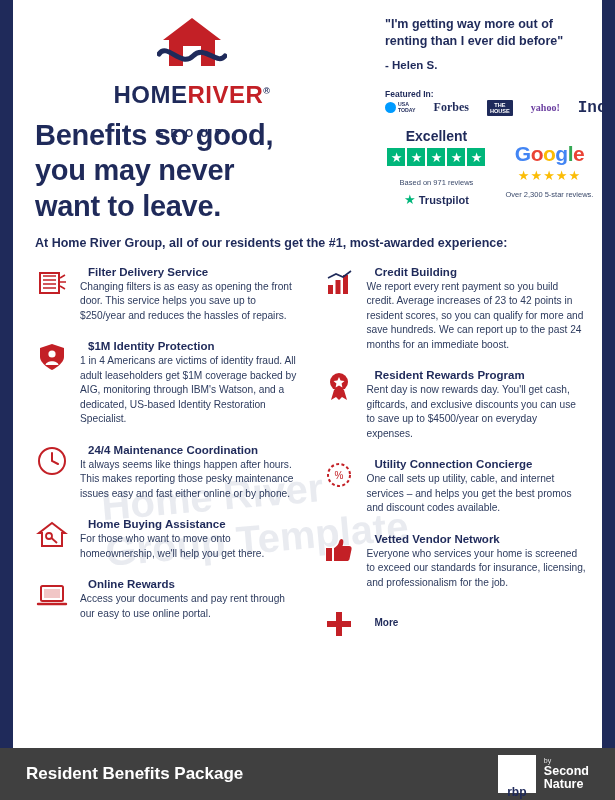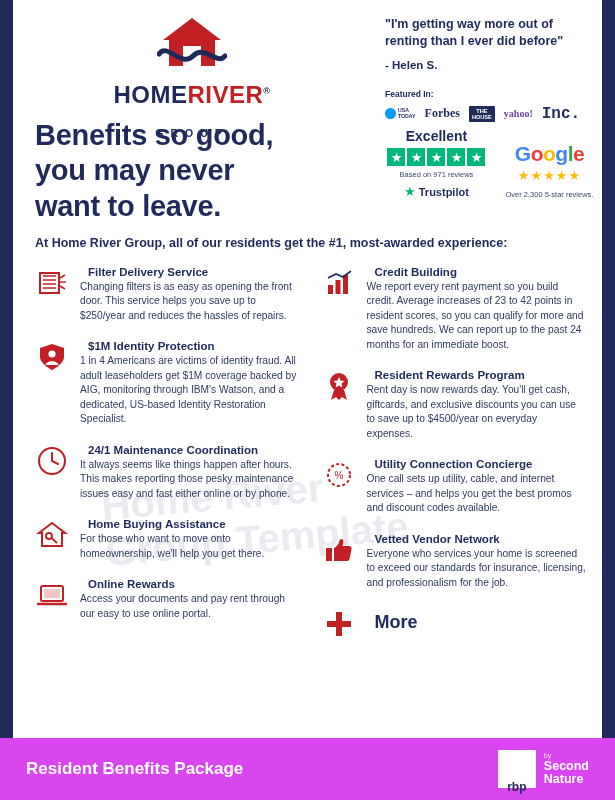--- a/index.html
+++ b/index.html
@@ -66,21 +66,21 @@
   .quote {
     font-size: 12.5px; line-height: 1.35; color: #1f2a5a; font-weight: bold;
   }
   .quote-author {
     margin-top: 9px; font-size: 11.5px; color: #1f2a5a; font-weight: bold;
   }
   .featured-label {
     margin-top: 18px; font-size: 8.5px; color: #1f2a5a; font-weight: bold;
   }
   .press-row {
-    margin-top: 6px; display: flex; align-items: center; gap: 9px;
+    display: flex; align-items: center; gap: 18px;
   }
   .press {
     font-size: 9px; font-weight: bold; color: #1f2a5a; white-space: nowrap;
   }
   .usatoday { display: flex; align-items: center; gap: 2px; }
   .usatoday .dot {
     width: 11px; height: 11px; border-radius: 50%; background: #009bff;
     display: inline-block;
   }
   .usatoday .txt { font-size: 5.2px; line-height: 1.05; text-align: left; color: #1f2a5a; }
@@ -100,21 +100,21 @@
   .trustpilot { width: 104px; }
   .excellent {
     font-size: 14px; font-weight: bold; color: #1f2a5a; text-align: center;
   }
   .tp-stars { margin-top: 4px; display: flex; gap: 2px; justify-content: center; }
   .tp-star {
     width: 18px; height: 18px; background: #00b67a;
     display: flex; align-items: center; justify-content: center;
   }
   .tp-star span { color: #fff; font-size: 13px; line-height: 1; }
-  .tp-based { margin-top: 4px; font-size: 7.5px; color: #3b4a6b; text-align: center; }
+  .tp-based { margin-top: 12px; font-size: 7.5px; color: #3b4a6b; text-align: center; }
   .tp-logo {
     margin-top: 6px; display: flex; align-items: center; gap: 3px; justify-content: center;
   }
   .tp-logo .glyph { color: #00b67a; font-size: 13px; line-height: 1; }
   .tp-logo .name { font-size: 11px; font-weight: bold; color: #1f2a5a; }
 
   .google { width: 96px; padding-top: 14px; text-align: center; }
   .g-word { font-size: 21px; font-weight: bold; letter-spacing: -0.5px; }
   .g-word .b { color: #4285f4; } .g-word .r { color: #ea4335; }
   .g-word .y { color: #fbbc05; } .g-word .g { color: #34a853; }
@@ -142,35 +142,35 @@
     padding-top: 1px;
   }
   .benefit .body { flex: 1; }
   .benefit .title {
     font-size: 11.5px; font-weight: bold; color: #1f2a5a; margin-bottom: 2px; padding-left: 8px;
   }
   .benefit .desc {
     font-size: 10.2px; line-height: 1.42; color: #2d3b5e;
   }
   .benefit.more { align-items: center; }
-  .benefit.more .title { margin-bottom: 4px; font-size: 18px; }
+  .benefit.more .title { margin-bottom: 4px; font-size: 10px; }
 
   
   .watermark {
     position: absolute; left: 90px; top: 470px;
     font-size: 40px; color: rgba(120,130,160,0.16);
     font-weight: bold; line-height: 1.15;
     transform: rotate(-5deg);
     pointer-events: none;
   }
 
   
   .footer {
-    position: absolute; left: 0; right: 0; bottom: 0; height: 62px;
-    background: #d946ef;
+    position: absolute; left: 0; right: 0; bottom: 0; height: 52px;
+    background: #404040;
     display: flex; align-items: center; justify-content: space-between;
     padding: 0 26px;
   }
   .footer-title {
     color: #ffffff; font-size: 17px; font-weight: bold;
   }
   .footer-right { display: flex; align-items: center; gap: 8px; }
   .rbp-badge {
     width: 38px; height: 38px; background: #ffffff;
     display: flex; align-items: center; justify-content: center;
@@ -305,21 +305,21 @@
         </div>
 
         <div class="benefit">
           <div class="ico">
             <svg width="32" height="32" viewBox="0 0 32 32">
               <circle cx="16" cy="16" r="13" fill="none" stroke="#c32026" stroke-width="2"></circle>
               <path d="M16 8 V16 L22 19" stroke="#c32026" stroke-width="2" fill="none" stroke-linecap="round"></path>
             </svg>
           </div>
           <div class="body">
-            <div class="title">24/1 Maintenance Coordination</div>
+            <div class="title">24/4 Maintenance Coordination</div>
             <div class="desc">It always seems like things happen after hours. This makes reporting those pesky maintenance issues easy and fast either online or by phone.</div>
           </div>
         </div>
 
         <div class="benefit">
           <div class="ico">
             <svg width="32" height="32" viewBox="0 0 32 32">
               <path d="M16 4 L29 14 L26 14 L26 27 L6 27 L6 14 L3 14 Z" fill="none" stroke="#c32026" stroke-width="2"></path>
               <circle cx="13" cy="17" r="3" fill="none" stroke="#c32026" stroke-width="1.8"></circle>
               <path d="M15.5 19 L21 24" stroke="#c32026" stroke-width="1.8"></path>

